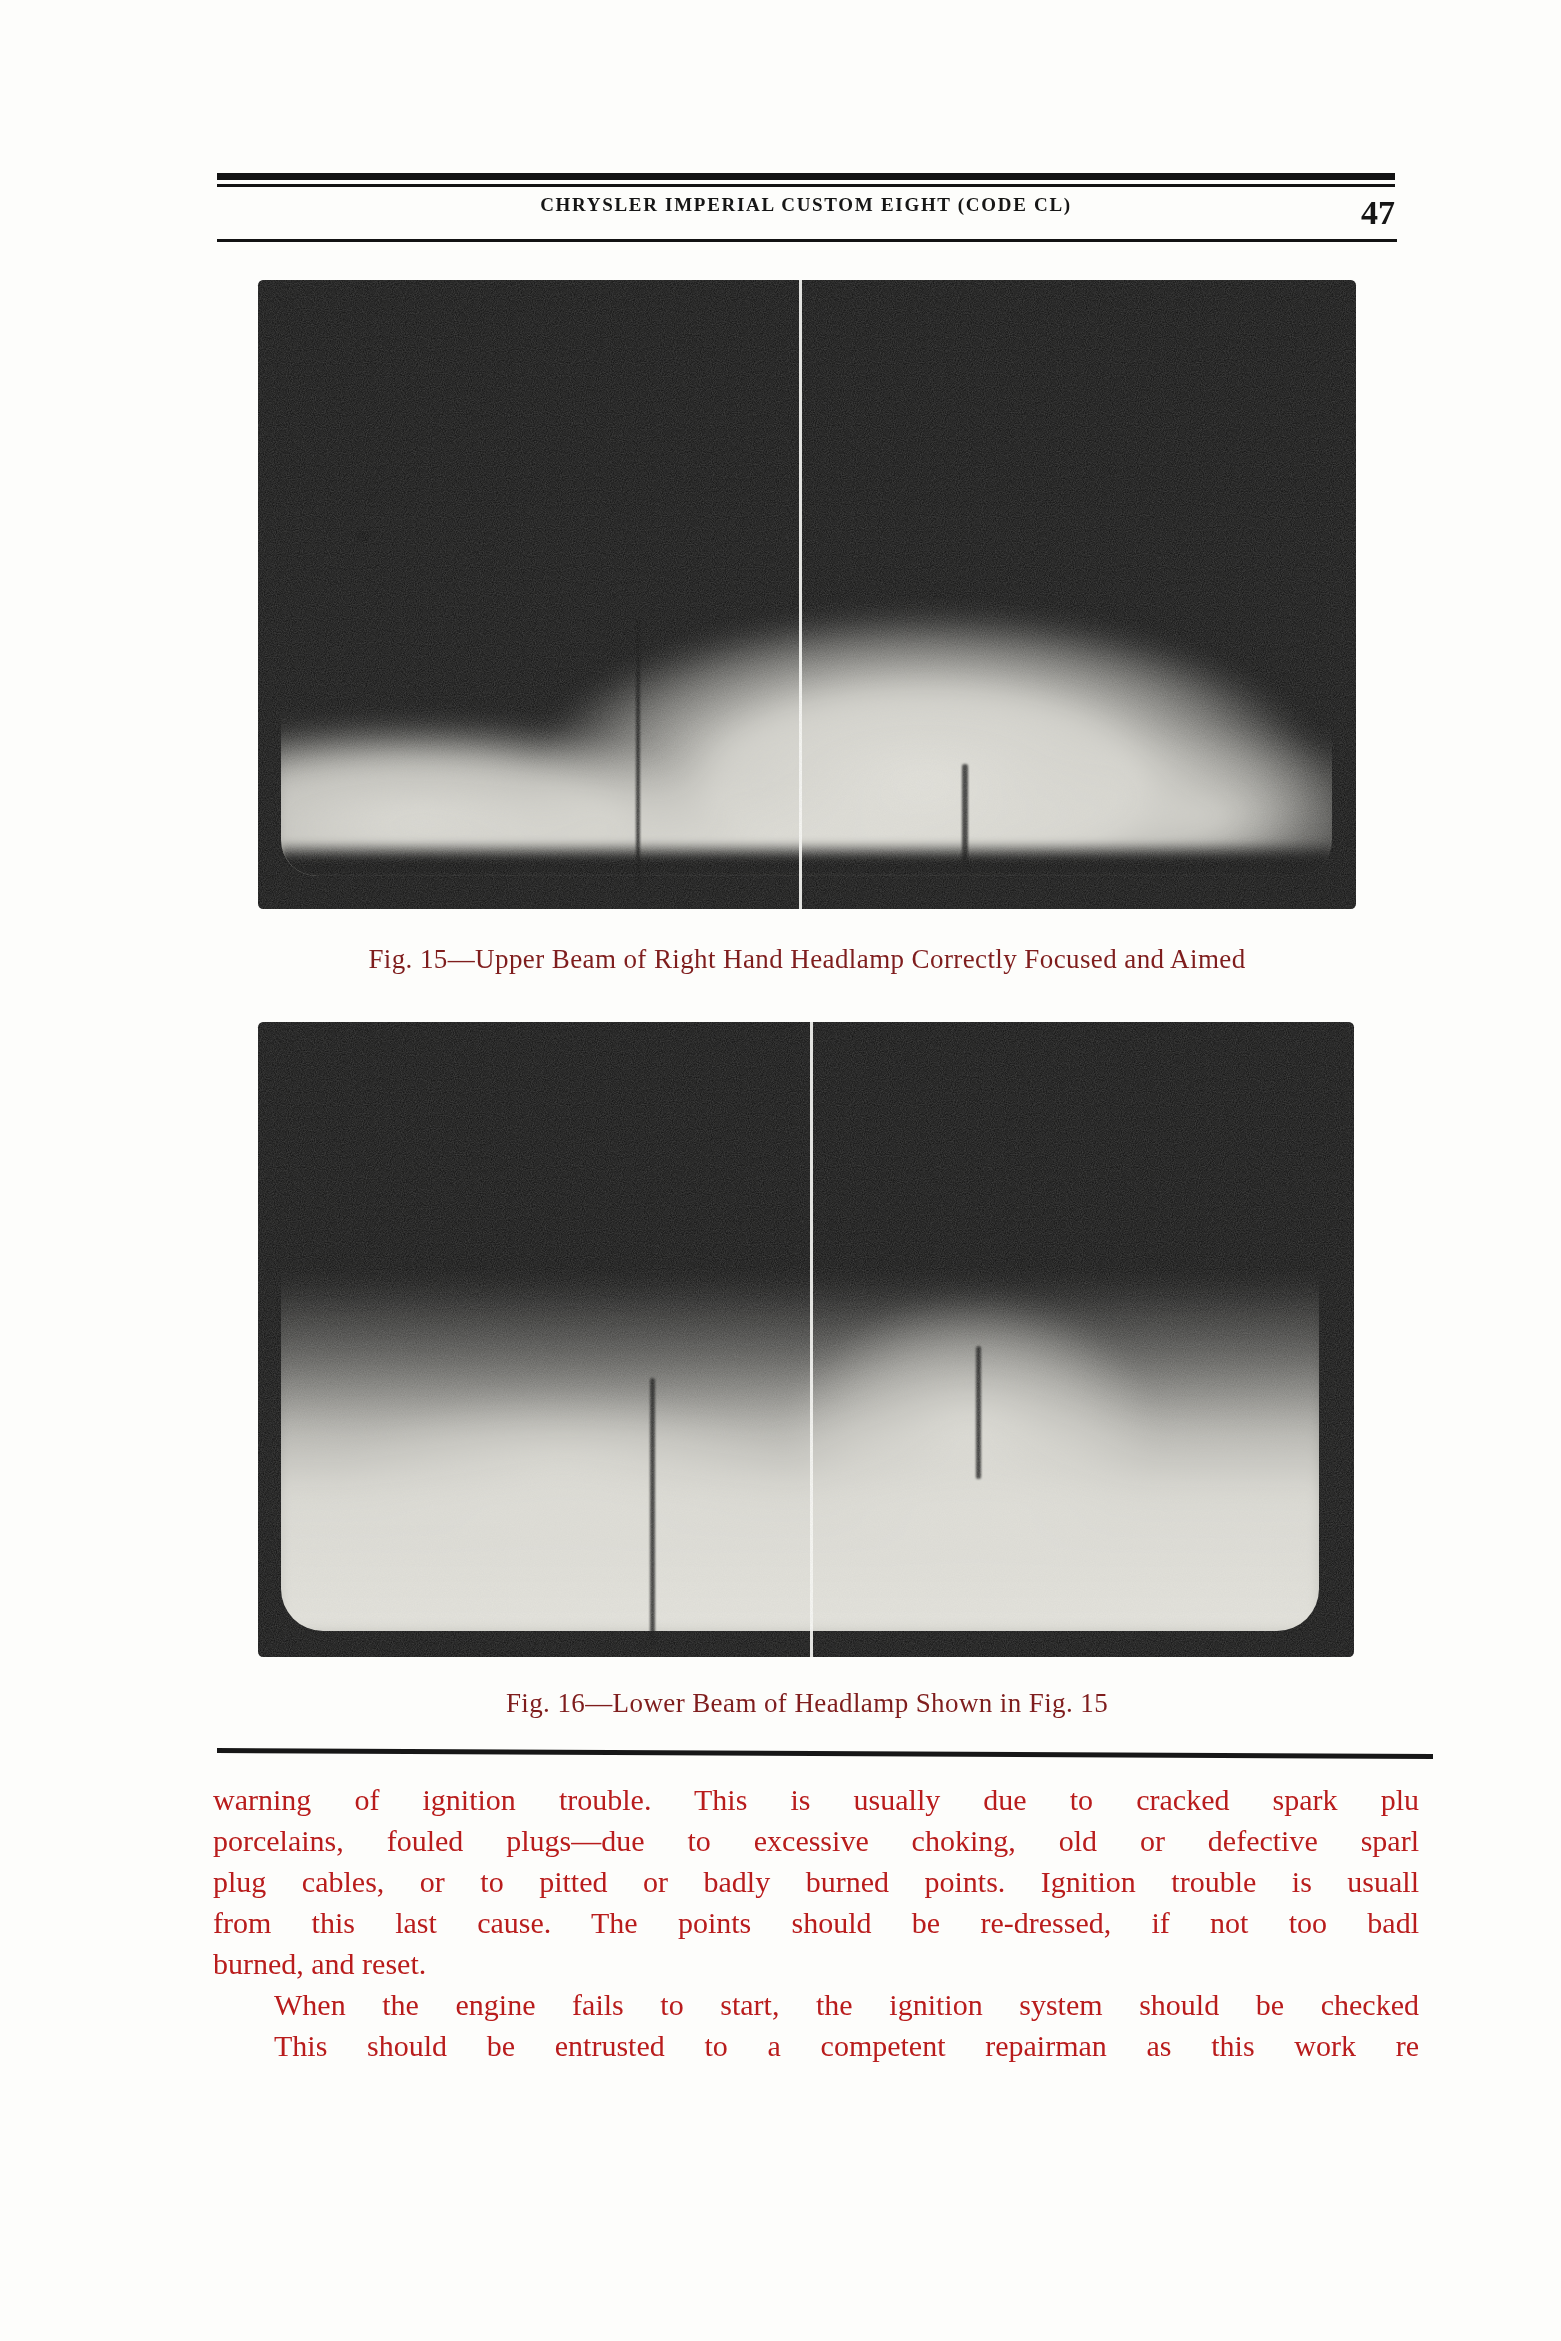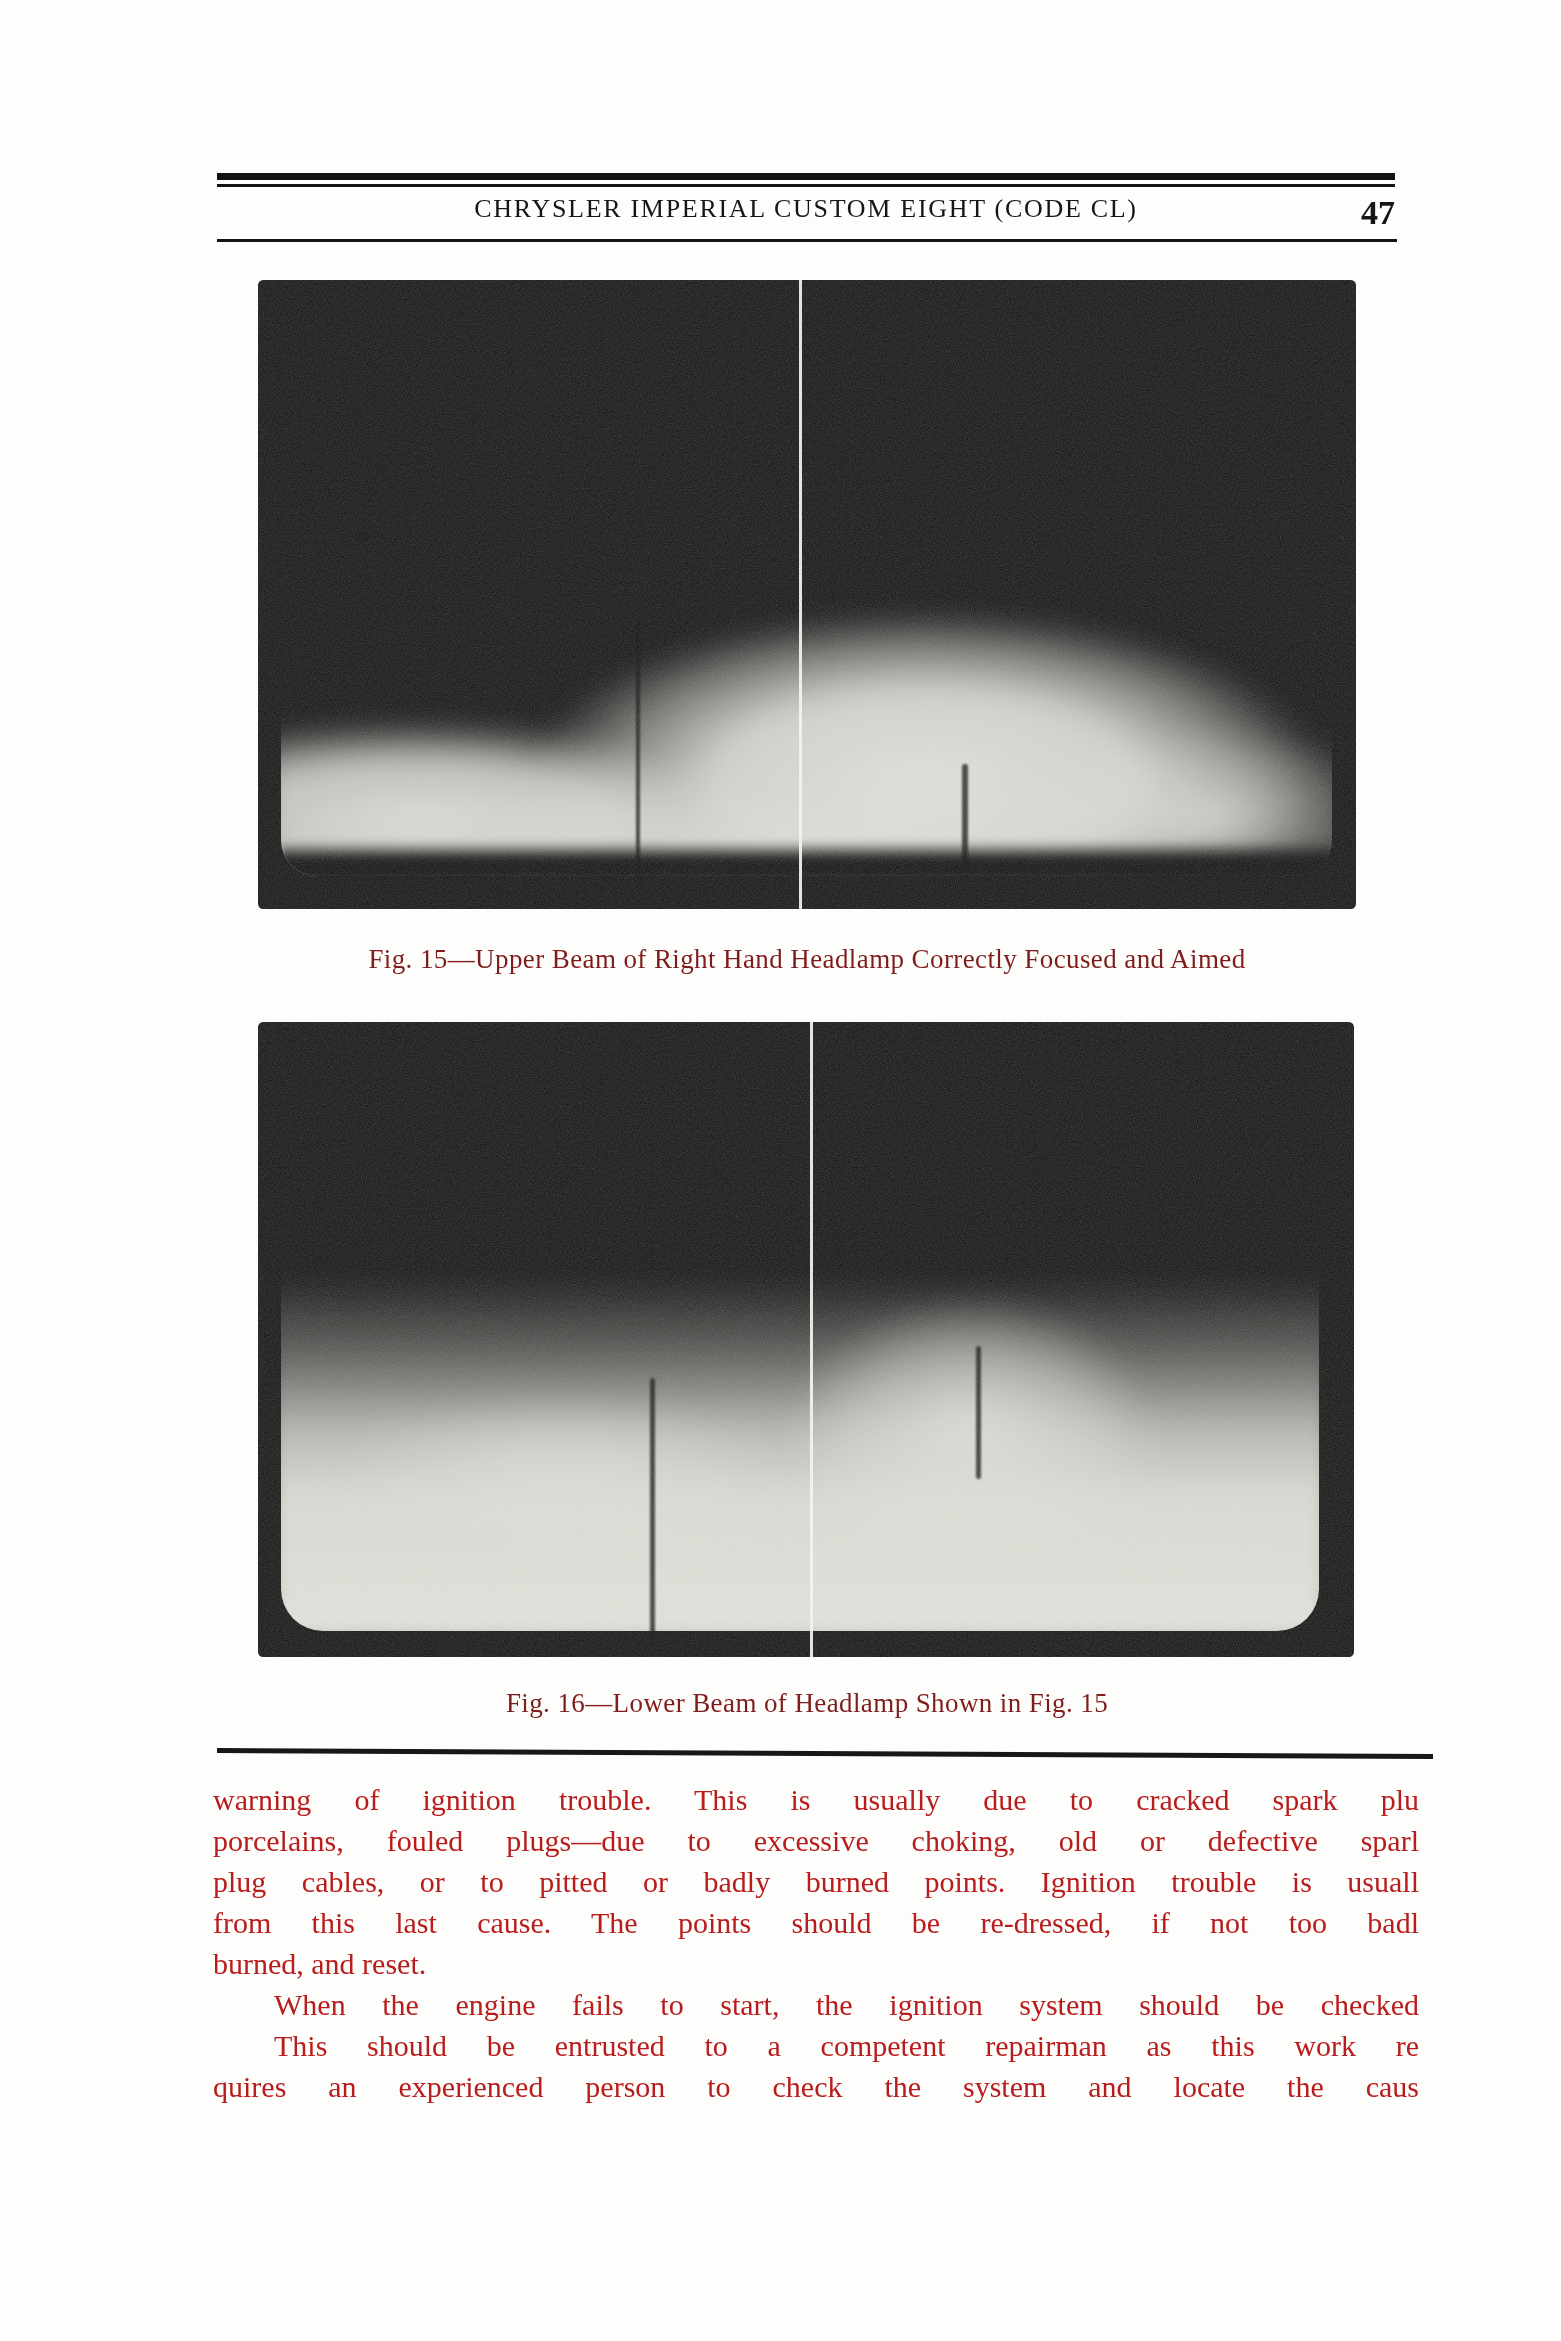--- a/index.html
+++ b/index.html
@@ -13,21 +13,21 @@
     margin:0 auto;
   }
   
   .rule{position:absolute;background:#131313;}
   .rule-thick{left:217px;top:173px;width:1178px;height:7px;}
   .rule-thin-top{left:217px;top:184px;width:1178px;height:2.6px;}
   .rule-thin-bottom{left:217px;top:239px;width:1180px;height:2.6px;}
   .header-title{
     position:absolute;left:217px;top:194px;width:1178px;
     text-align:center;
-    font-size:26px;font-weight:400;letter-spacing:1.7px;
+    font-size:19px;font-weight:700;letter-spacing:1.7px;
     white-space:nowrap;
   }
   .page-number{
     position:absolute;top:194px;left:1258px;width:137px;
     text-align:right;font-size:34px;font-weight:700;
   }
   
   .photo{
     position:absolute;background:#101010;border-radius:5.2px;overflow:hidden;
   }
@@ -142,17 +142,16 @@
   <div class="divider"></div>
 
   <div class="body-text">
     <div class="bline j">warning of ignition trouble. This is usually due to cracked spark plu</div>
     <div class="bline j">porcelains, fouled plugs—due to excessive choking, old or defective sparl</div>
     <div class="bline j">plug cables, or to pitted or badly burned points. Ignition trouble is usuall</div>
     <div class="bline j">from this last cause. The points should be re-dressed, if not too badl</div>
     <div class="bline">burned, and reset.</div>
     <div class="bline j ind">When the engine fails to start, the ignition system should be checked</div>
     <div class="bline j ind">This should be entrusted to a competent repairman as this work re</div>
-    <div class="bline j">quires an experienced person to check the system and locate the caus</div>
   </div>
 
 </div>
 
 
 </body></html>

